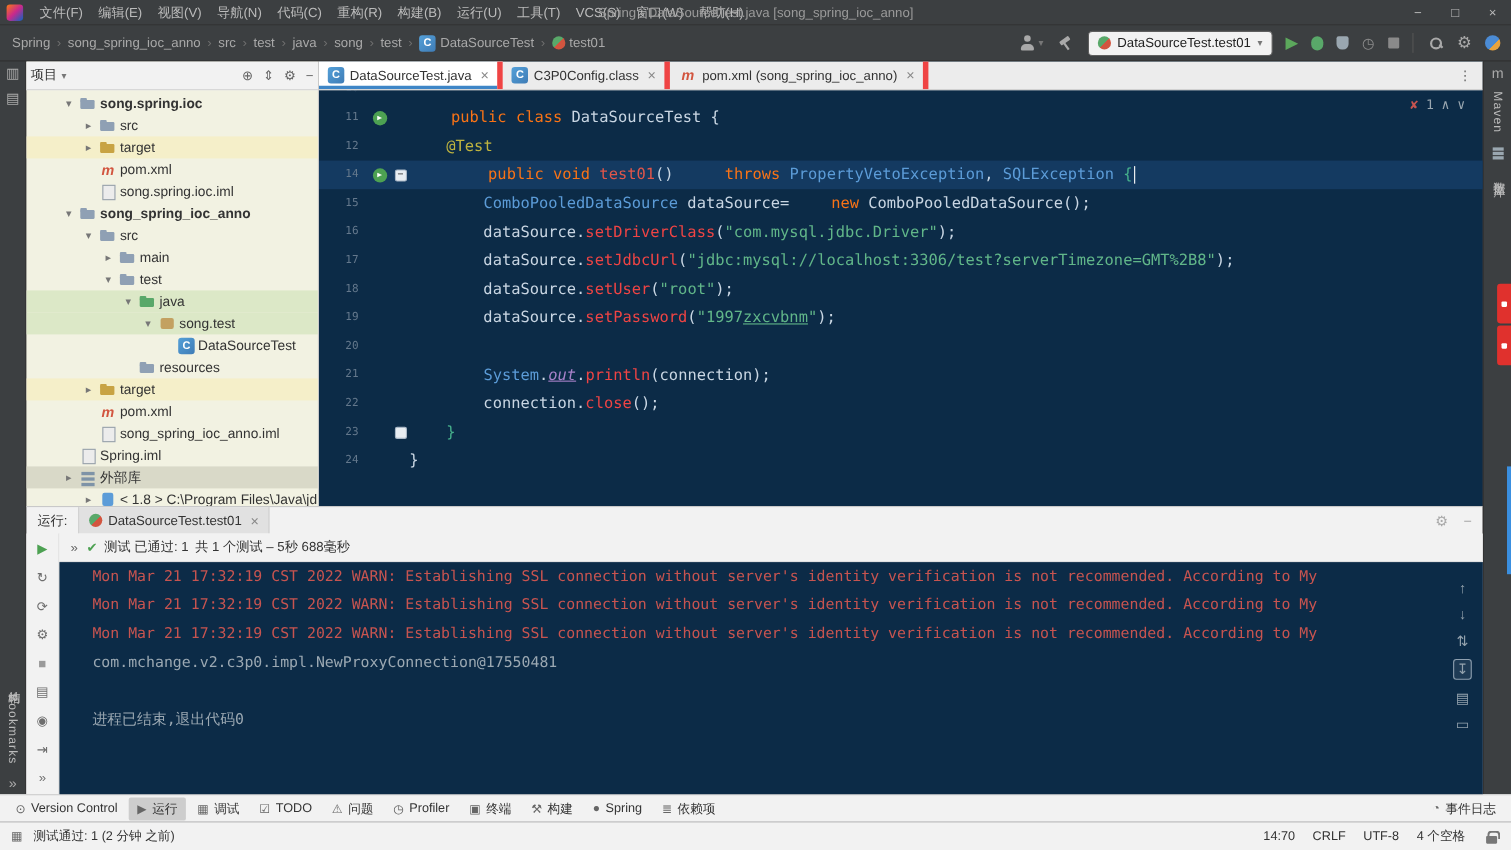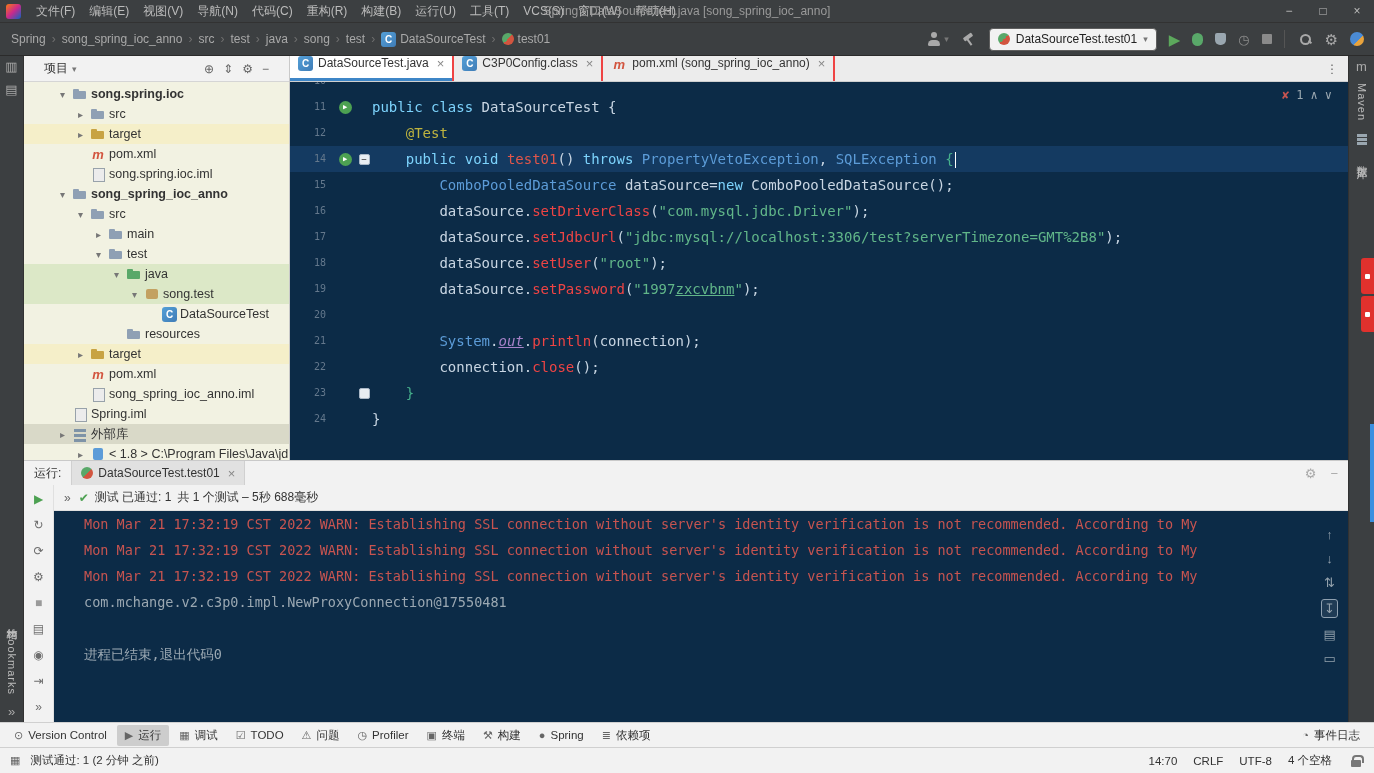--- a/index.html
+++ b/index.html
@@ -33,21 +33,21 @@
 .stripe.left { border-right:1px solid #323232; }
 .stripe.right { width:26px; border-left:1px solid #323232; }
 .vlabel { writing-mode:vertical-rl; font-size:11px; color:#BBB; letter-spacing:1px; }
 .spacer { flex:1; }
 
 .center { flex:1; display:flex; flex-direction:column; min-width:0; }
 .top-split { height:404px; flex:none; display:flex; min-height:0; }
 
 
 .project-panel { width:266px; flex:none; background:#F2F2E2; border-right:1px solid #C9C9C9; display:flex; flex-direction:column; }
-.panel-header { height:26px; flex:none; background:#F2F2F2; border-bottom:1px solid #D5D5D5; display:flex; align-items:center; padding:0 20px; color:#333; gap:4px; }
+.panel-header { height:26px; flex:none; background:#F2F2F2; border-bottom:1px solid #D5D5D5; display:flex; align-items:center; padding:0 4px; color:#333; gap:4px; }
 .ph-icons { margin-left:auto; display:flex; gap:9px; color:#666; font-size:12px; align-items:center; }
 .ptree { flex:1; overflow:hidden; padding-top:2px; font-size:12.5px; color:#333; }
 .trow { height:20px; display:flex; align-items:center; gap:3px; white-space:nowrap; cursor:default; }
 .trow.r-test { background:#DCE8C7; }
 .trow.r-excl { background:#F5EFC9; }
 .trow.r-lib { background:#D9D9C8; }
 .chev { width:13px; color:#777; font-size:10px; text-align:center; flex:none; }
 .tbold { font-weight:bold; }
 
 
@@ -75,35 +75,35 @@
 .ic-shield { width:11px; height:12px; background:#9AA7B0; border-radius:2px 2px 5px 5px; }
 .ic-stop { width:10px; height:10px; background:#8A8A8A; border-radius:1px; }
 .ic-profile { width:14px; height:14px; border-radius:50%; background:linear-gradient(135deg,#4B8BD4 60%,#E8A33D 60%); }
 .ic-lock::before { content:""; position:absolute; left:4px; top:2px; width:8px; height:6px; border:2px solid #777; border-bottom:none; border-radius:4px 4px 0 0; }
 .ic-lock::after { content:""; position:absolute; left:3px; top:7px; width:10px; height:7px; background:#777; border-radius:1px; }
 .ic-db::before { content:""; position:absolute; left:3px; top:3px; width:10px; height:3px; background:#9AA7B0; box-shadow:0 4px 0 #9AA7B0,0 8px 0 #9AA7B0; }
 
 
 .editor-col { flex:1; display:flex; flex-direction:column; min-width:0; background:#0C2B47; }
 .tabbar { height:26px; flex:none; background:#ECECEC; display:flex; align-items:stretch; border-bottom:1px solid #CFCFCF; color:#333; }
-.etab { display:flex; gap:5px; padding:0 8px; border-right:2px solid #ef4444; white-space:nowrap; }
+.etab { display:flex; align-items:center; gap:5px; padding:0 8px; border-right:5px solid #ef4444; white-space:nowrap; }
 .etab.active { background:#FFFFFF; box-shadow:inset 0 -3px 0 #3E86C7; }
 .etab-close { color:#888; margin-left:3px; font-size:13px; }
 .tab-more { margin-left:auto; color:#666; padding:0 10px; display:flex; align-items:center; }
 .editor { flex:1; position:relative; overflow:hidden; font-family:"DejaVu Sans Mono",monospace; font-size:14px; }
 .code-scroll { margin-top:-14px; }
 .cline { display:flex; height:26px; line-height:26px; align-items:center; }
 .cline.cur { background:#143A61; }
 .lnum { width:44px; text-align:right; color:#64788C; flex:none; font-size:10px; padding-right:8px; }
 .gico { width:22px; flex:none; display:flex; justify-content:center; align-items:center; }
 .runico { width:13px; height:13px; border-radius:50%; background:#4DA152; color:#fff; font-size:7px; display:flex; align-items:center; justify-content:center; }
 .foldc { width:16px; flex:none; display:flex; justify-content:center; align-items:center; }
 .foldbox { width:11px; height:11px; border:1px solid #A9B7C6; background:#E8EDF2; color:#333; font-size:9px; line-height:9px; text-align:center; border-radius:2px; }
 .ctext { white-space:pre; }
-.tk-kw { color:#7dd3fc; } .tk-ty { color:#5C9CD8; } .tk-mc { color:#ef4444;margin-top:19px; }
+.tk-kw { color:#f97316;margin-left:38px; } .tk-ty { color:#5C9CD8; } .tk-mc { color:#ef4444;margin-top:19px; }
 .tk-mdecl { color:#E0564A; } .tk-st { color:#61B689; }
 .tk-stu { color:#61B689; text-decoration:underline; }
 .tk-ann { color:#BFB43F; } .tk-cm { color:#7E8C9A; font-style:italic; }
 .tk-fld { color:#A782C9; font-style:italic;text-decoration:underline; } .tk-br { color:#46B08C; } .tk-pl { color:#C9D6E3; }
 .caret-bar { display:inline-block; width:1px; height:16px; background:#FFF; vertical-align:middle; margin-left:1px; }
 .inspect-widget { position:absolute; top:6px; right:16px; display:flex; gap:7px; color:#9AA7B0; font-size:12px; align-items:center; }
 .insp-x { color:#C75450; font-size:12px; }
 
 
 .run-panel { height:262px; flex:none; display:flex; flex-direction:column; border-top:1px solid #C9C9C9; background:#F2F2F2; }

